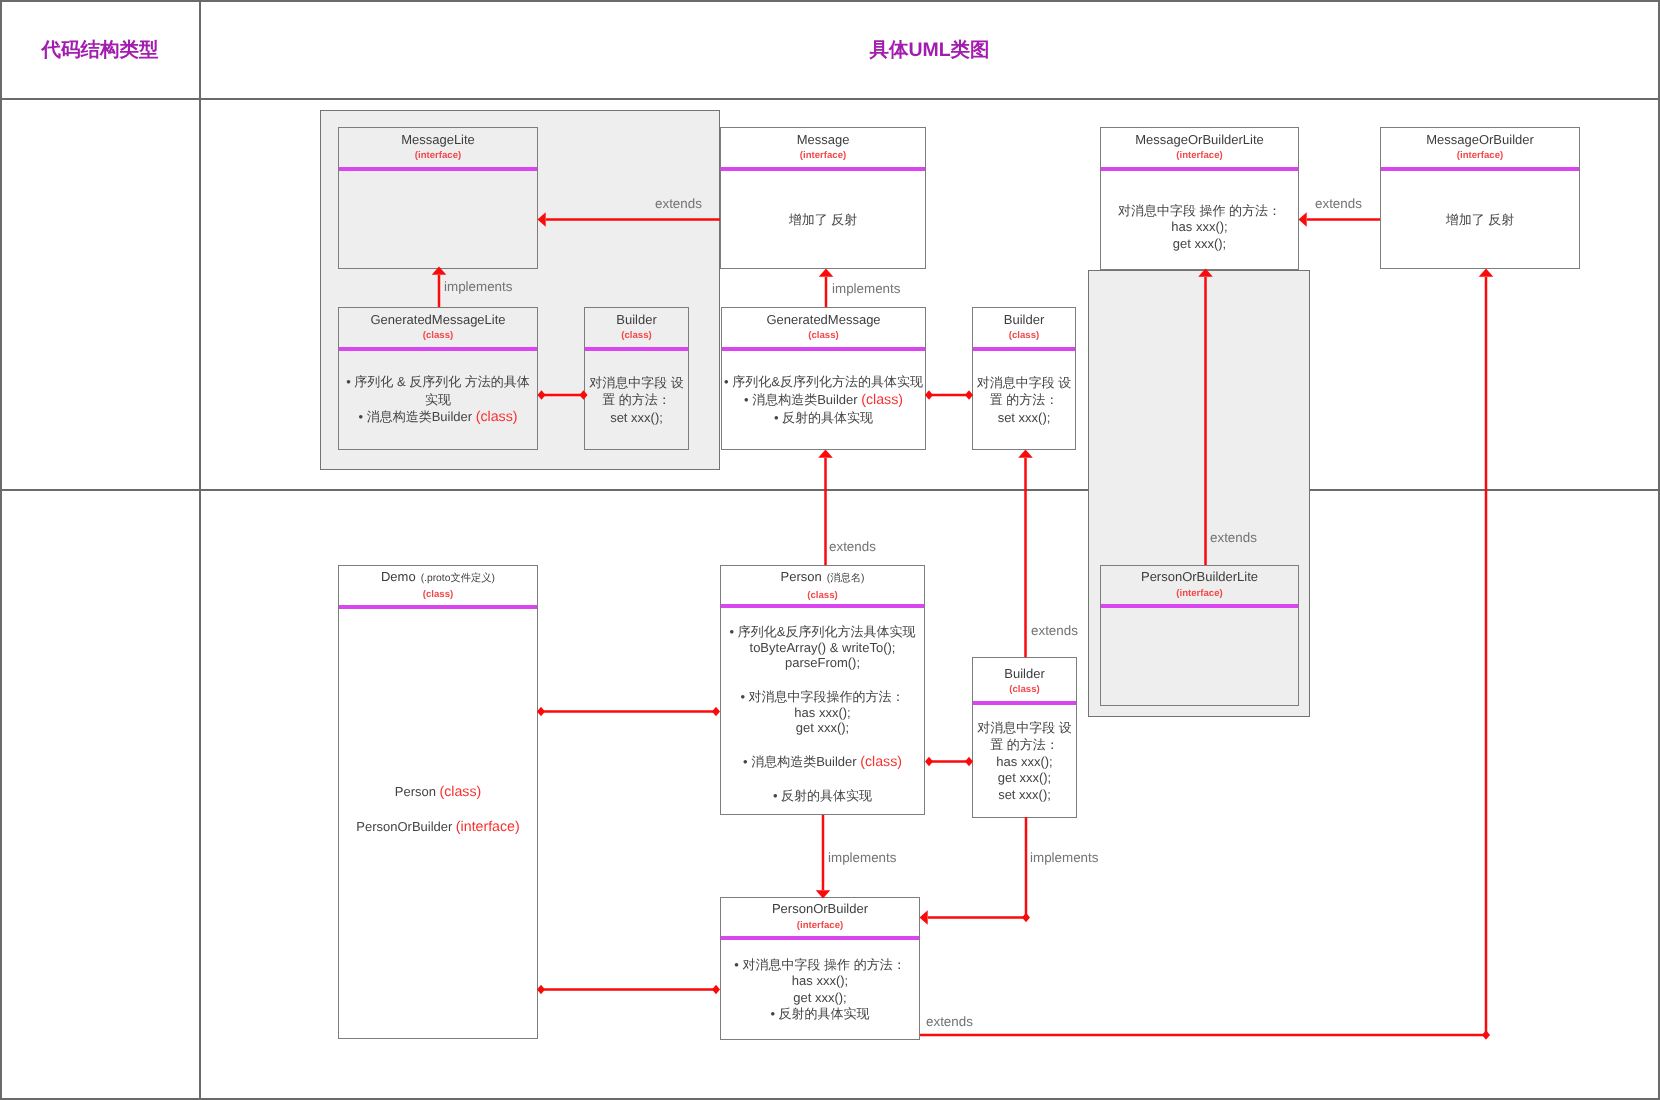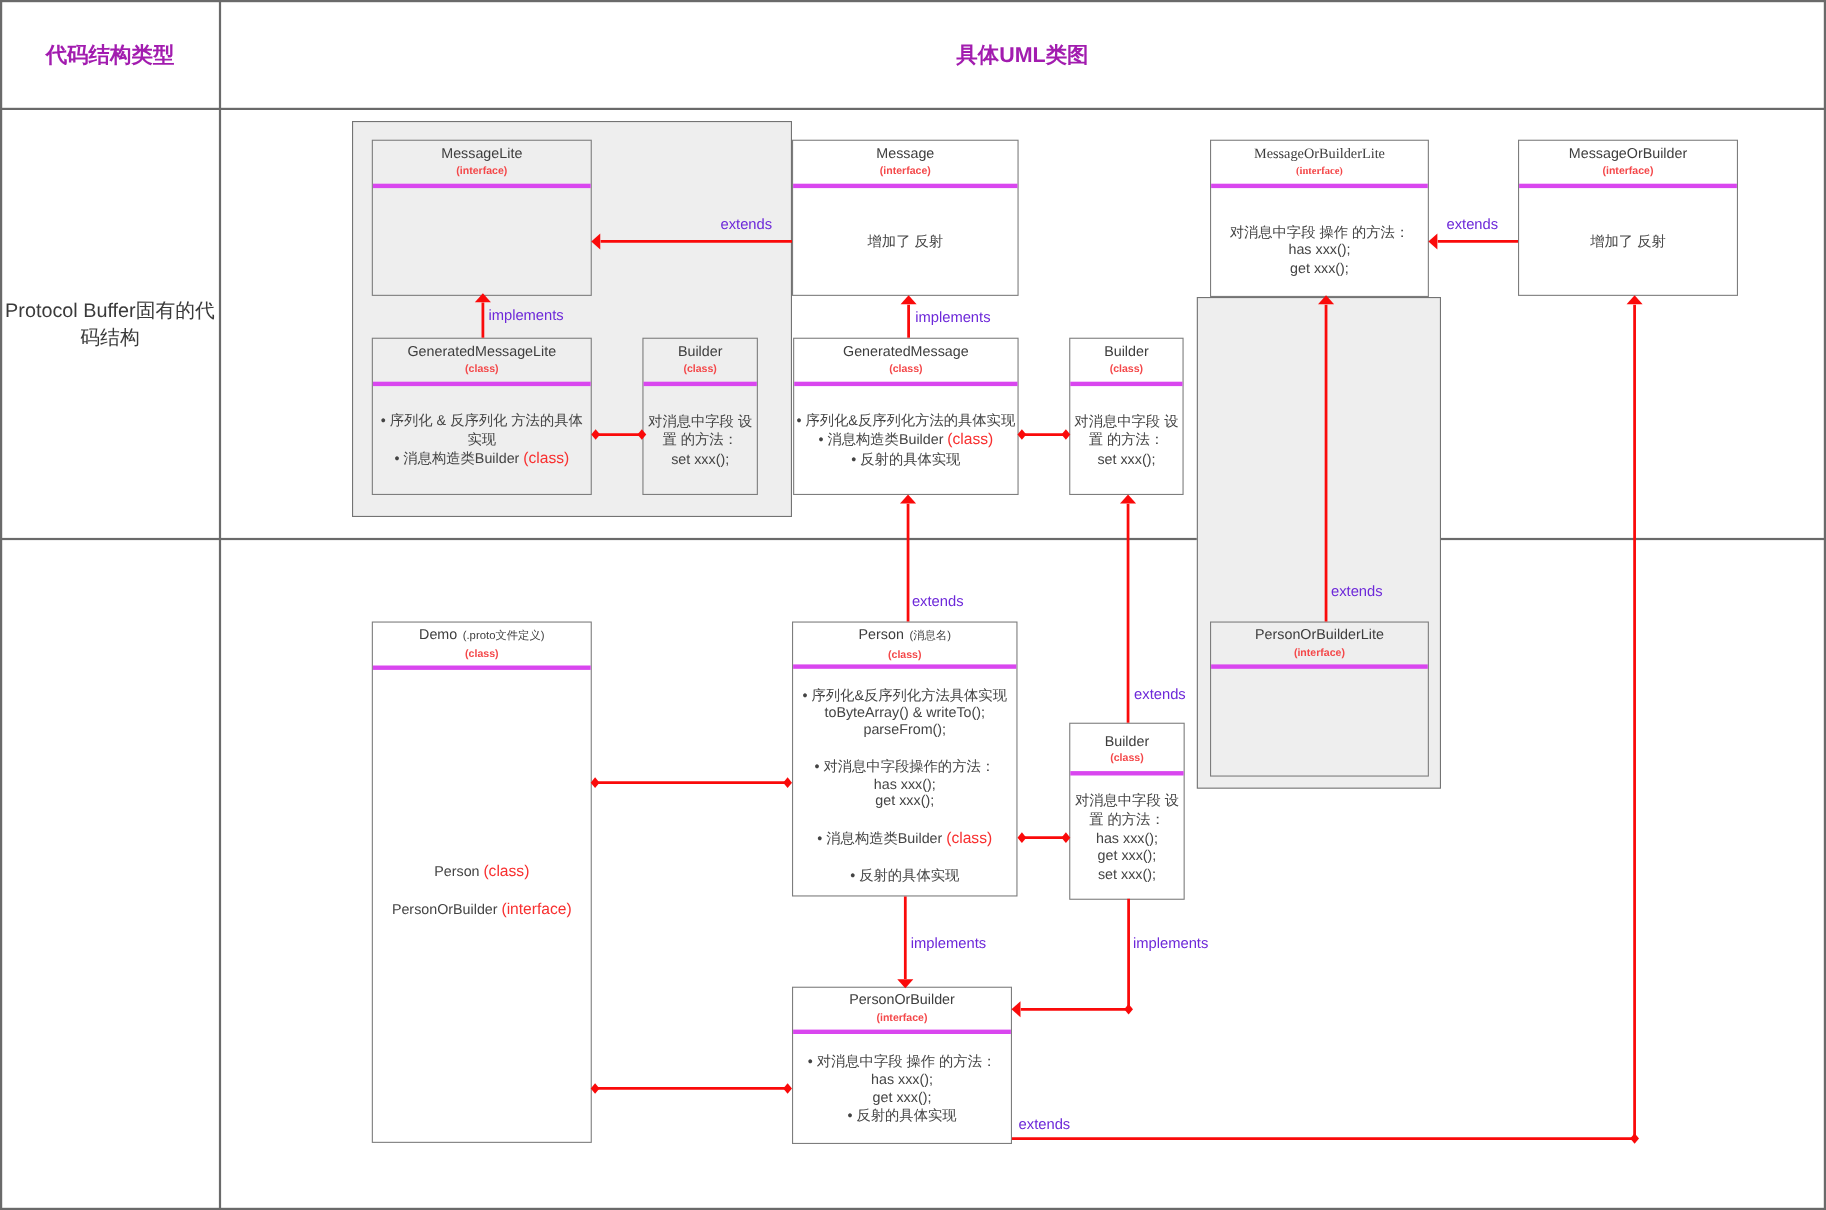--- a/index.html
+++ b/index.html
@@ -30,55 +30,54 @@
   .ub-stereo{color:#f4484a;font-size:9.6px;font-weight:bold;line-height:12px;margin-top:2.5px;}
   .ub-body{position:absolute;left:0;right:0;box-sizing:border-box;
            display:flex;flex-direction:column;align-items:center;justify-content:center;
            color:#444444;font-size:13px;line-height:15.6px;text-align:center;}
   .ub-body .red{color:#f83030;font-size:14.2px;padding-left:3.5px;}
   .ub-body .grp{margin:0;white-space:nowrap;}
   .ub-body .gap{height:18px;}
 
   svg.ov{position:absolute;left:0;top:0;width:1660px;height:1100px;overflow:visible;}
 
-  .elabel{position:absolute;color:#6d28d9;font-size:13.4px;line-height:13px;white-space:nowrap;}
+  .elabel{position:absolute;color:#737373;font-size:13.4px;line-height:13px;white-space:nowrap;}
 </style>
 </head>
 <body>
 
 <div id="root">
     <div class="rule" style="left: 0px; top: 0px; width: 1660px; height: 1.6px;"></div>
     <div class="rule" style="left: 0px; top: 1098.4px; width: 1660px; height: 1.6px;"></div>
     <div class="rule" style="left: 0px; top: 0px; width: 1.6px; height: 1100px;"></div>
     <div class="rule" style="left: 1658.4px; top: 0px; width: 1.6px; height: 1100px;"></div>
     <div class="rule" style="left: 199px; top: 0px; width: 1.6px; height: 1100px;"></div>
     <div class="rule" style="left: 0px; top: 97.9px; width: 1660px; height: 2.2px;"></div>
     <div class="rule" style="left: 0px; top: 488.9px; width: 1660px; height: 2.2px;"></div>
     <div class="hdr-cell" style="left: 0px; top: 0px; width: 200px; height: 99px;">代码结构类型</div>
     <div class="hdr-cell" style="left: 200px; top: 0px; width: 1459px; height: 99px;">具体UML类图</div>
-    <div class="row-cell" style="left: 1px; top: 100px; width: 198px; height: 390px;">Protocol Buffer固有的代码结构</div>
     <div class="zone" style="left: 320px; top: 110px; width: 400px; height: 360px;"></div>
     <div class="zone" style="left: 1088px; top: 270px; width: 222px; height: 447px;"></div>
     <div class="umlbox shaded" style="left: 338px; top: 127px; width: 200px; height: 142px;">
       <div class="ub-head" style="height: 43px;">
         <div class="ub-name"><span>MessageLite</span></div>
         <div class="ub-stereo">(interface)</div>
       </div>
     </div>
     <div class="umlbox" style="left: 720px; top: 127px; width: 206px; height: 142px;">
       <div class="ub-head" style="height: 43px;">
         <div class="ub-name"><span>Message</span></div>
         <div class="ub-stereo">(interface)</div>
       </div>
       <div class="ub-body" style="top: 43px; height: 97px;">
         <div class="grp"><span>增加了 反射</span></div>
       </div>
     </div>
     <div class="umlbox" style="left: 1100px; top: 127px; width: 199px; height: 143px;">
-      <div class="ub-head" style="height: 43px; font-family: Liberation Serif, serif;">
+      <div class="ub-head" style="height: 43px;">
         <div class="ub-name"><span>MessageOrBuilderLite</span></div>
         <div class="ub-stereo">(interface)</div>
       </div>
       <div class="ub-body" style="top: 43px; height: 108px; padding-top: 5px; line-height: 16.5px;">
         <div class="grp"><span>对消息中字段 操作 的方法：</span></div>
         <div class="grp"><span>has xxx();</span></div>
         <div class="grp"><span>get xxx();</span></div>
       </div>
     </div>
     <div class="umlbox" style="left: 1380px; top: 127px; width: 200px; height: 142px;">

